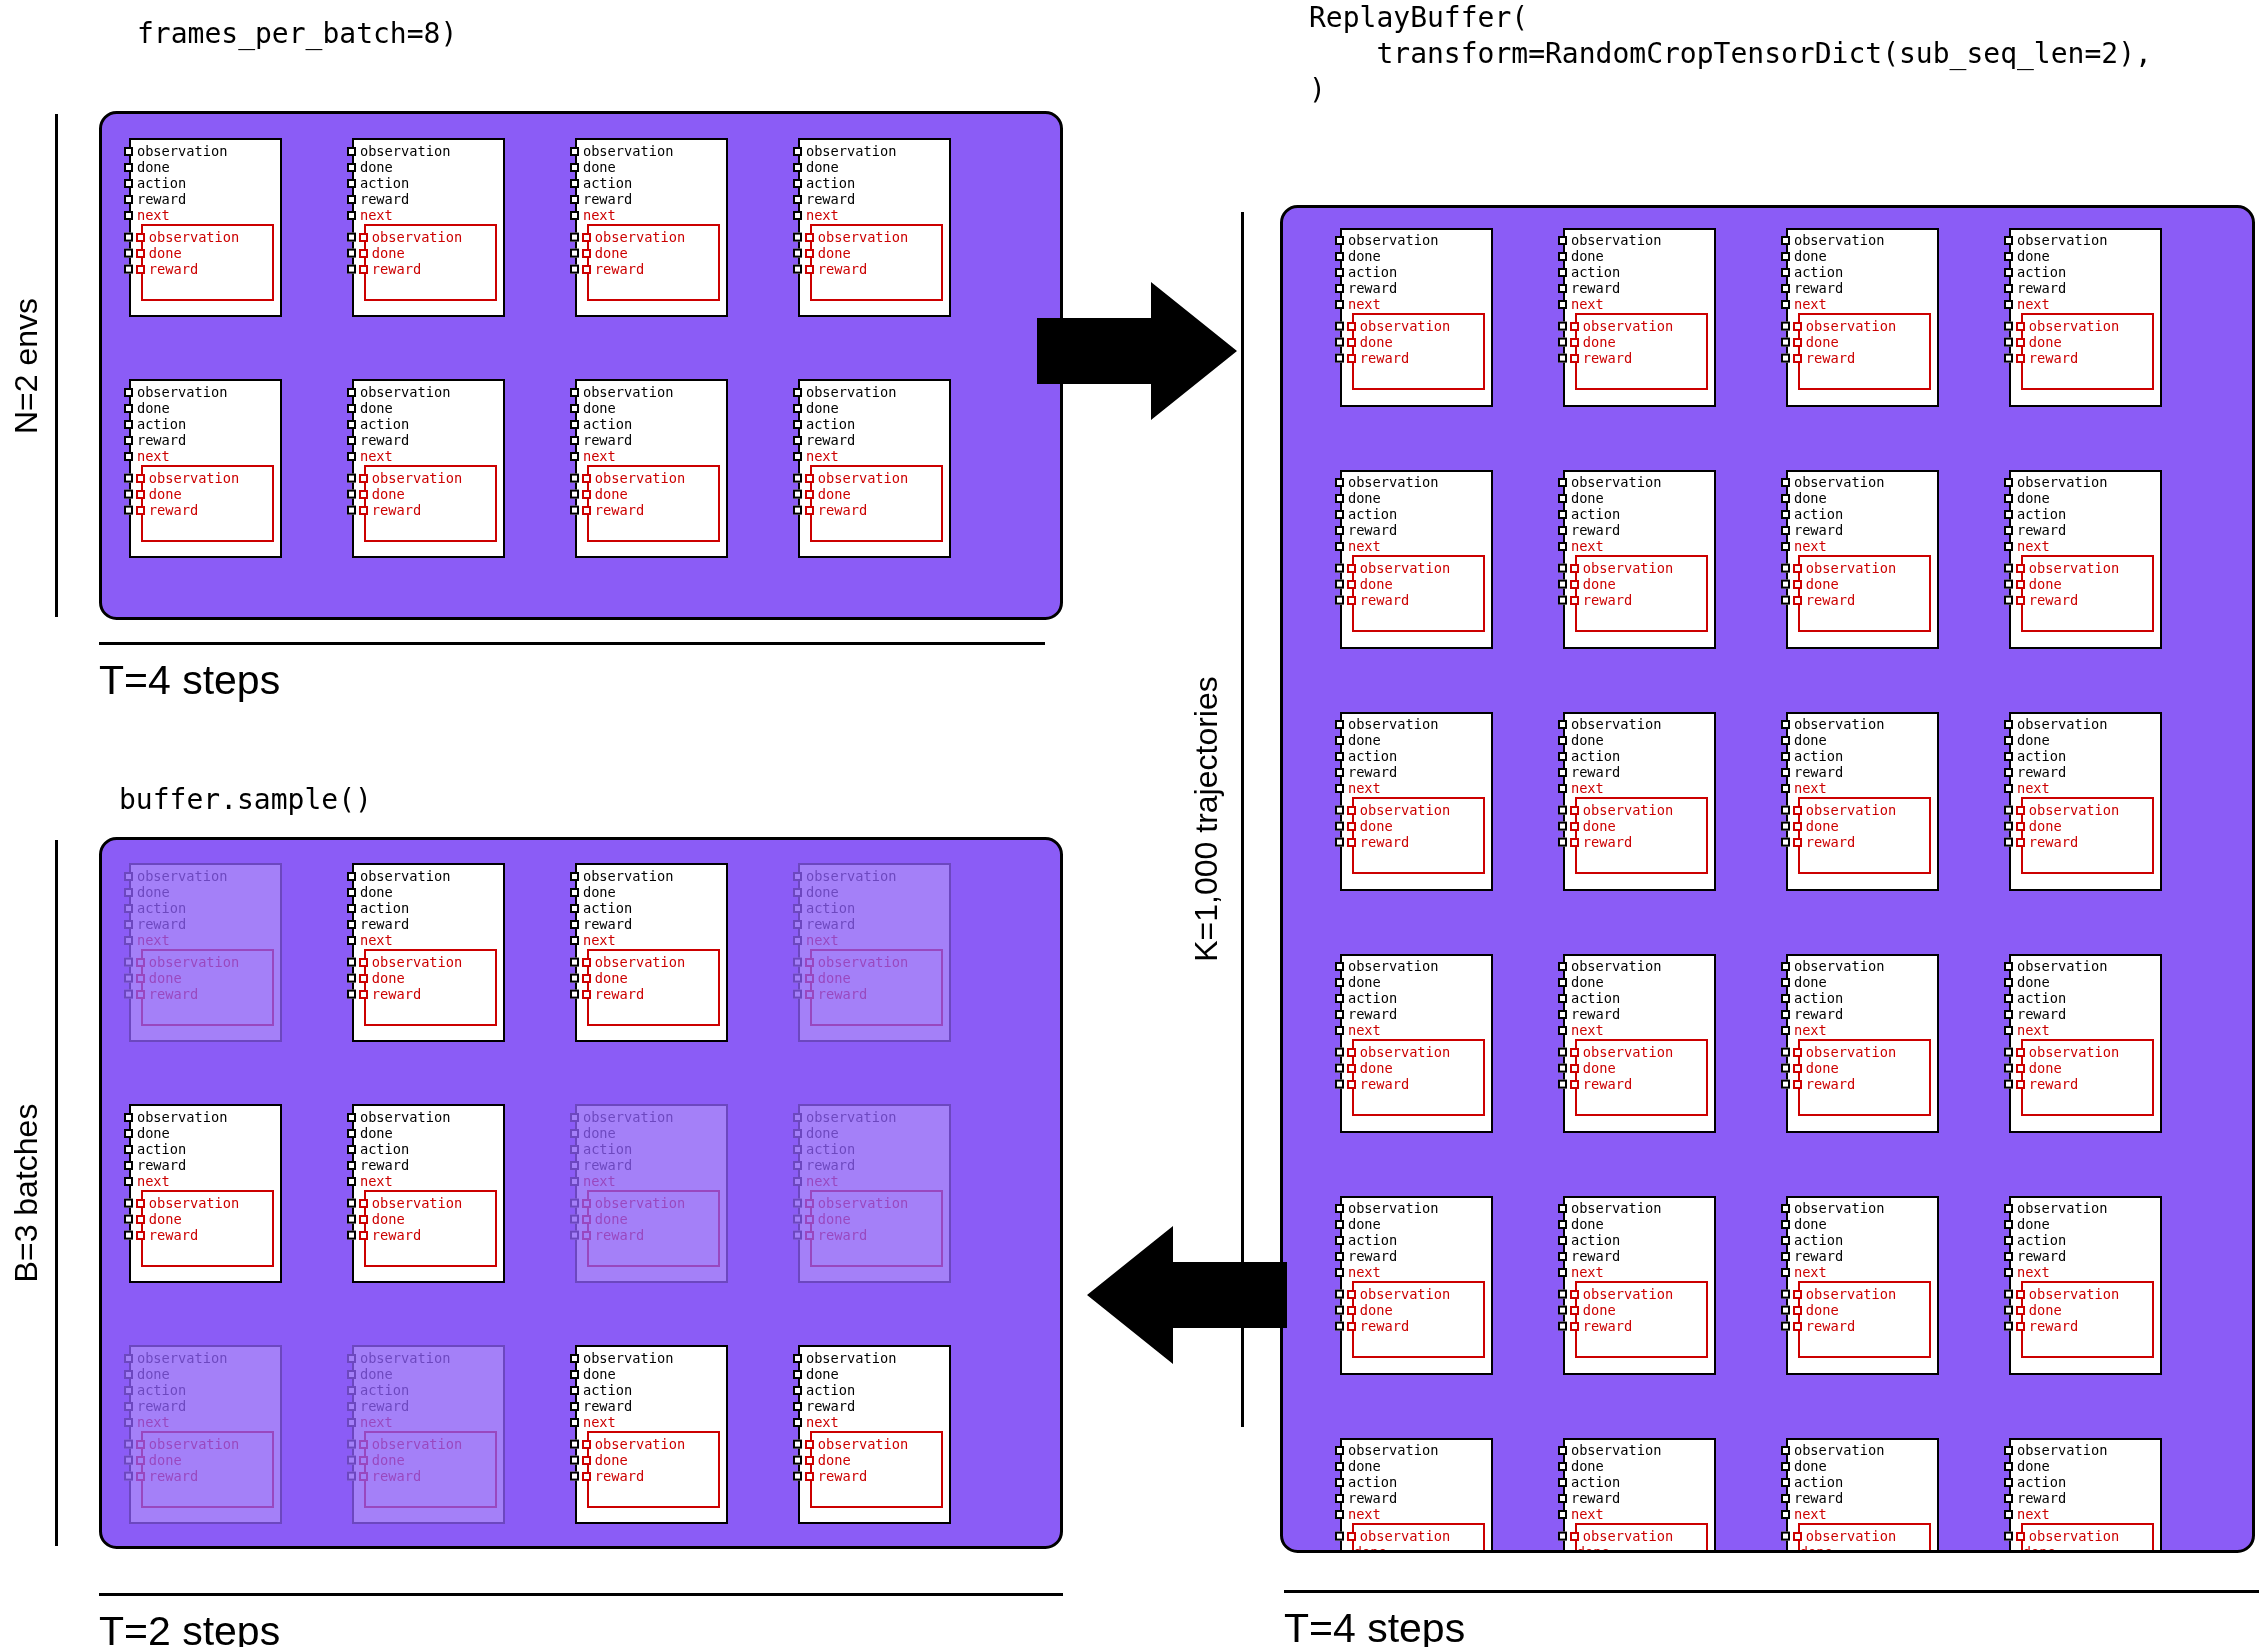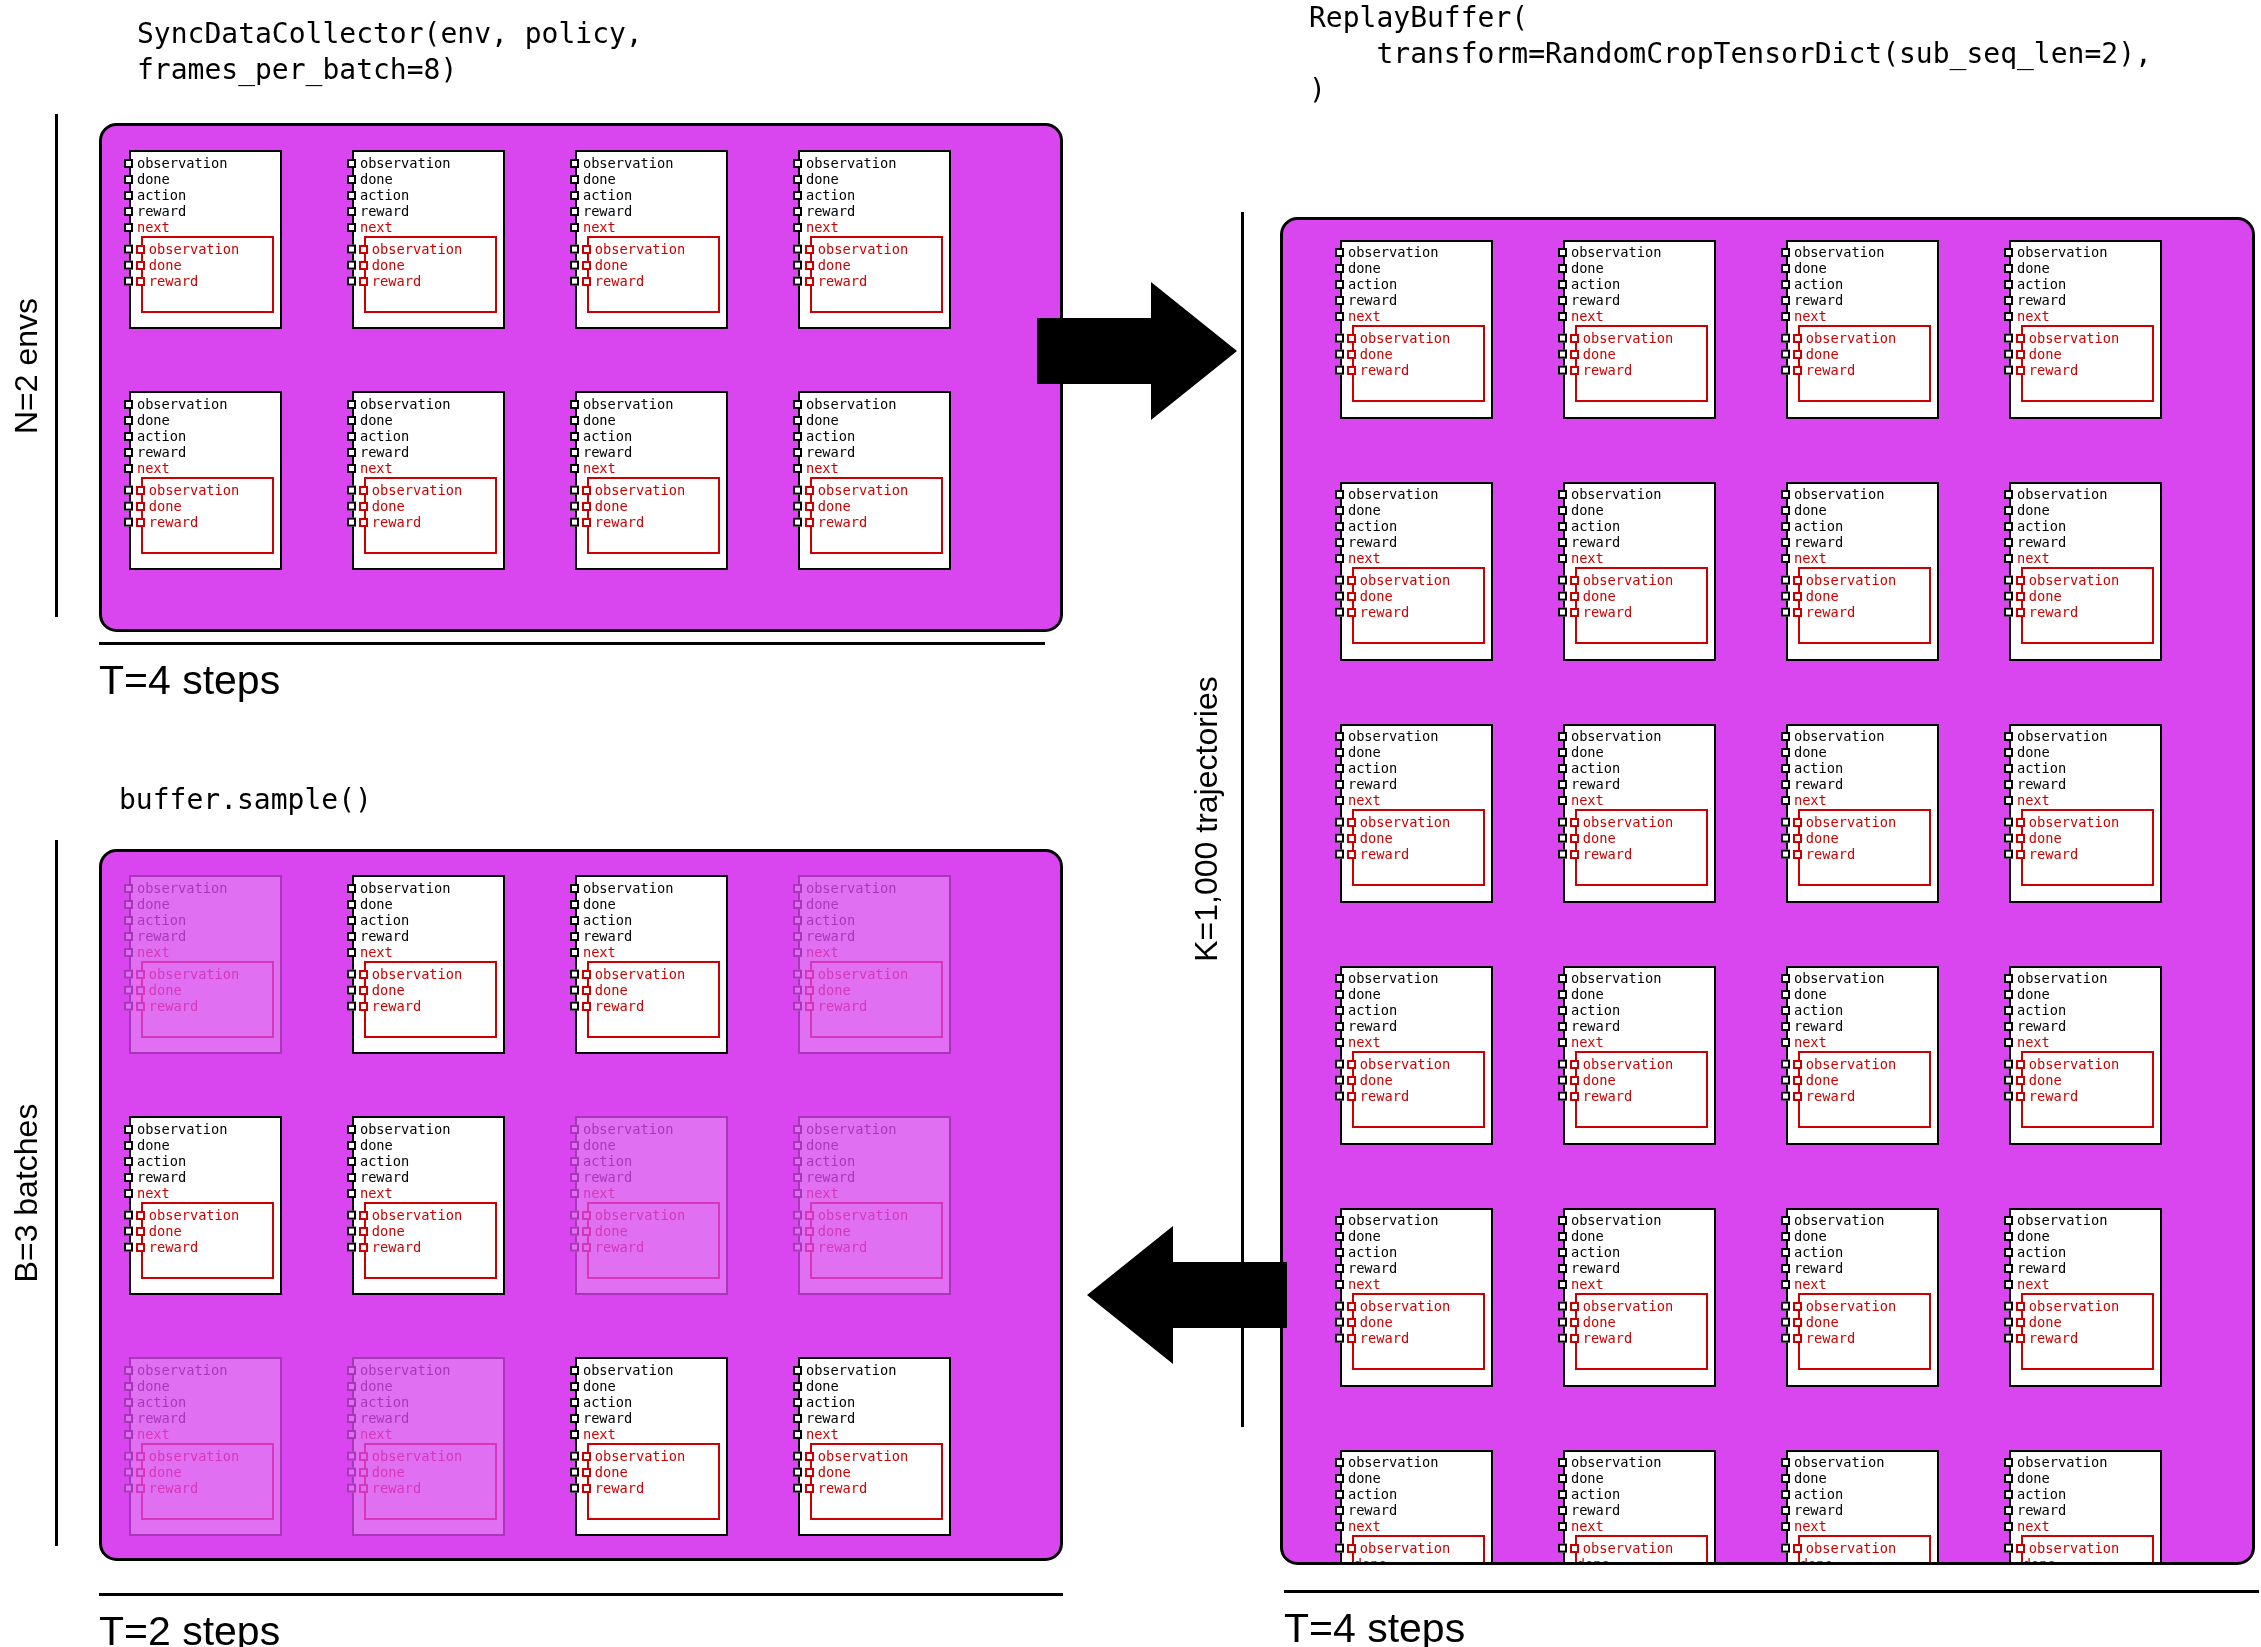--- a/index.html
+++ b/index.html
@@ -8,21 +8,21 @@
           font-family:"Liberation Sans", sans-serif; color:#000; overflow:hidden; }
 
   
   .code { position:absolute; font-family:"DejaVu Sans Mono", monospace;
           font-size:28px; line-height:36px; white-space:pre; color:#000; }
   .collector-code { left:137px; top:15.6px; }
   .replay-code    { left:1309px; top:0; }
   .sample-code    { left:119px; top:782px; }
 
   
-  .big-box { position:absolute; border:3.9px solid #000; border-radius:17.6px; background:#d946ef;margin-top:12px; }
+  .big-box { position:absolute; border:3.9px solid #000; border-radius:17.6px; background:#8b5cf6; }
   .collector-box { left:99px;  top:111px; width:964px;  height:509px;  padding:24.4px 0 0 27px; }
   .sample-box    { left:99px;  top:837px; width:964px;  height:712px;  padding:23.4px 0 0 27px; }
   .replay-box    { left:1280px; top:205px; width:975px; height:1348px; padding:19.5px 0 0 57px; overflow:hidden; }
   .grid { display:grid; grid-template-columns:repeat(4,153px); gap:62px 70px; }
   .replay-box .grid { gap:63px 70px; }
 
   
   .vline { position:absolute; width:2.9px; background:#000; }
   .hline { position:absolute; height:2.9px; background:#000; }
   .collector-vline { left:55px;   top:114px; height:503px; }
@@ -61,21 +61,21 @@
          color:#000; white-space:nowrap; }
   .lbl.red { color:var(--red,#cc0000); }
   .nested { position:relative; margin:1px 5.9px 0 9.8px; border:2.9px solid var(--red,#cc0000);
             padding:2.9px 0 21.5px 0; background:#fff; }
 </style>
 </head>
 <body>
 
 <div class="page">
 
-  <div class="code collector-code"><div class="code-line">SyncDataCollector(env, policy,</div><div class="code-line">frames_per_batch=8)</div></div>
+  <div class="code collector-code"><div class="code-line">frames_per_batch=8)</div></div>
   <div class="vline collector-vline"></div>
   <div class="axis-left collector-axis">N=2 envs</div>
   <div class="big-box collector-box">
     <div class="grid">
         <div class="card">
           <div class="trow">
             <span class="sq"></span>
             <span class="lbl">observation</span>
           </div>
           <div class="trow">

